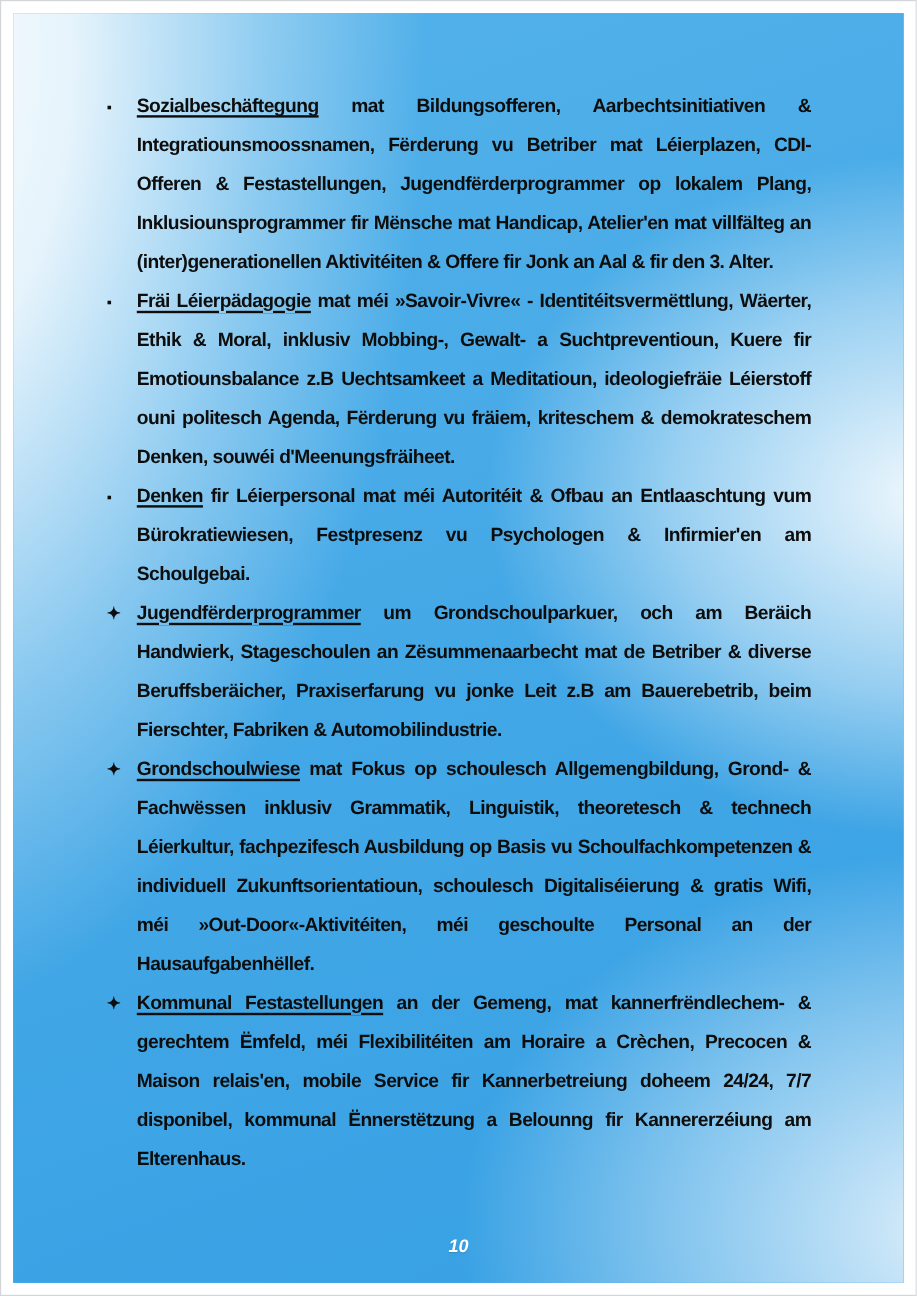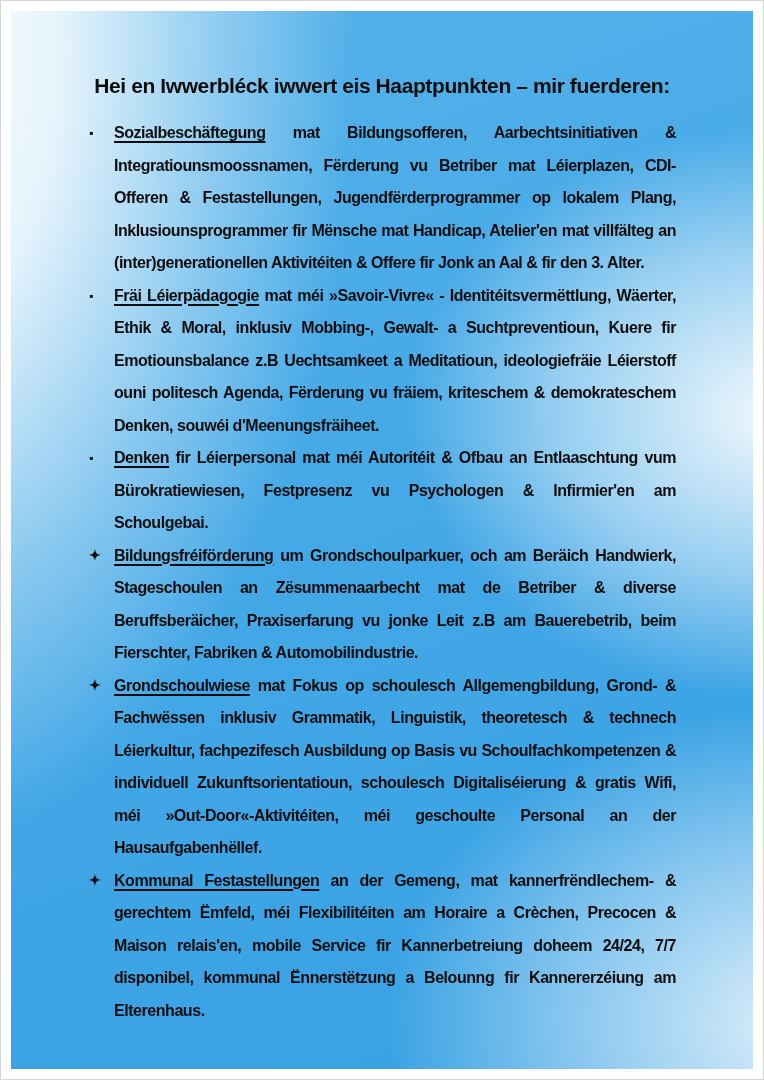--- a/index.html
+++ b/index.html
@@ -84,39 +84,39 @@
     text-shadow: 0 1px 1px rgba(40,90,130,0.35);
   }
 </style>
 </head>
 <body>
 
 <div class="page">
   <div class="canvas">
     <div class="content">
 
-      <h1 class="doc-title">Hei en Iwwerbléck iwwert eis Haaptpunkten – mir fuerderen:</h1>
 
       <ul class="points">
         <li>
           <span class="marker">▪</span><span class="lead">Sozialbeschäftegung</span><span> mat Bildungsofferen, Aarbechtsinitiativen &amp; Integratiounsmoossnamen, Fërderung vu Betriber mat Léierplazen, CDI-Offeren &amp; Festastellungen, Jugendfërderprogrammer op lokalem Plang, Inklusiounsprogrammer fir Mënsche mat Handicap, Atelier'en mat villfälteg an (inter)generationellen Aktivitéiten &amp; Offere fir Jonk an Aal &amp; fir den 3. Alter.</span>
         </li>
         <li>
           <span class="marker">▪</span><span class="lead">Fräi Léierpädagogie</span><span> mat méi »Savoir-Vivre« - Identitéitsvermëttlung, Wäerter, Ethik &amp; Moral, inklusiv Mobbing-, Gewalt- a Suchtpreventioun, Kuere fir Emotiounsbalance z.B Uechtsamkeet a Meditatioun, ideologiefräie Léierstoff ouni politesch Agenda, Fërderung vu fräiem, kriteschem &amp; demokrateschem Denken, souwéi d'Meenungsfräiheet.</span>
         </li>
         <li>
           <span class="marker">▪</span><span class="lead">Denken</span><span> fir Léierpersonal mat méi Autoritéit &amp; Ofbau an Entlaaschtung vum Bürokratiewiesen, Festpresenz vu Psychologen &amp; Infirmier'en am Schoulgebai.</span>
         </li>
         <li class="star">
-          <span class="marker">✦</span><span class="lead">Bildungsfréiförderung</span><span> um Grondschoulparkuer, och am Beräich Handwierk, Stageschoulen an Zësummenaarbecht mat de Betriber &amp; diverse Beruffsberäicher, Praxiserfarung vu jonke Leit z.B am Bauerebetrib, beim Fierschter, Fabriken &amp; Automobilindustrie.</span>
+          <span class="marker">✦</span><span class="lead">Jugendfërderprogrammer</span><span> um Grondschoulparkuer, och am Beräich Handwierk, Stageschoulen an Zësummenaarbecht mat de Betriber &amp; diverse Beruffsberäicher, Praxiserfarung vu jonke Leit z.B am Bauerebetrib, beim Fierschter, Fabriken &amp; Automobilindustrie.</span>
         </li>
         <li class="star">
           <span class="marker">✦</span><span class="lead">Grondschoulwiese</span><span> mat Fokus op schoulesch Allgemengbildung, Grond- &amp; Fachwëssen inklusiv Grammatik, Linguistik, theoretesch &amp; technech Léierkultur, fachpezifesch Ausbildung op Basis vu Schoulfachkompetenzen &amp; individuell Zukunftsorientatioun, schoulesch Digitaliséierung &amp; gratis Wifi, méi »Out-Door«-Aktivitéiten, méi geschoulte Personal an der Hausaufgabenhëllef.</span>
         </li>
         <li class="star">
           <span class="marker">✦</span><span class="lead">Kommunal Festastellungen</span><span> an der Gemeng, mat kannerfrëndlechem- &amp; gerechtem Ëmfeld, méi Flexibilitéiten am Horaire a Crèchen, Precocen &amp; Maison relais'en, mobile Service fir Kannerbetreiung doheem 24/24, 7/7 disponibel, kommunal Ënnerstëtzung a Belounng fir Kannererzéiung am Elterenhaus.</span>
         </li>
       </ul>
 
+      <div class="page-number">10</div>
 
     </div>
   </div>
 </div>
 
 </body></html>

